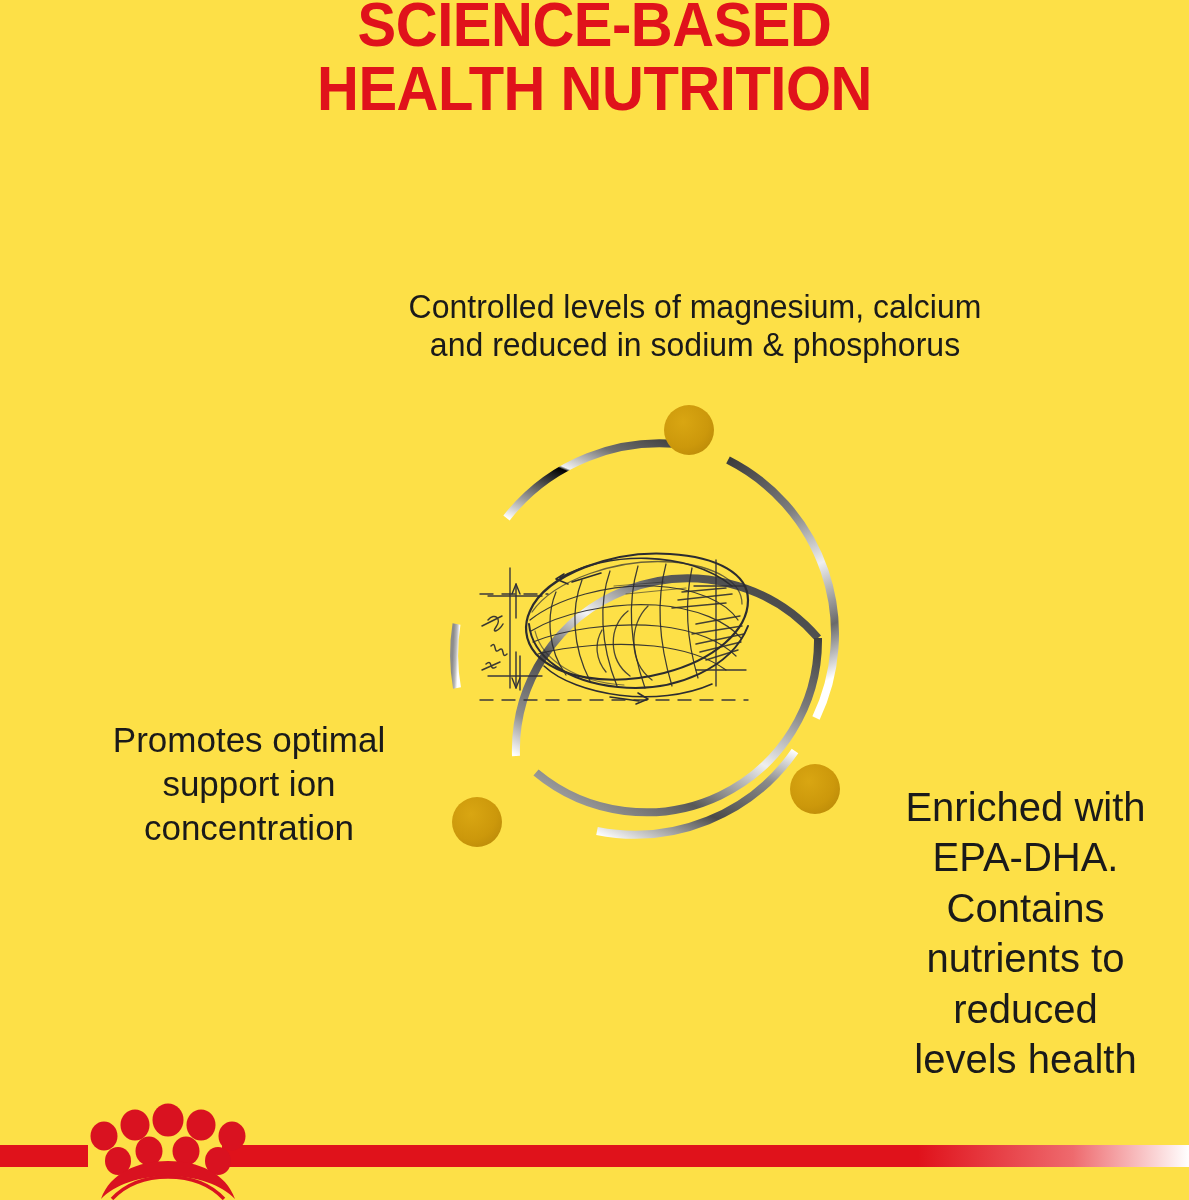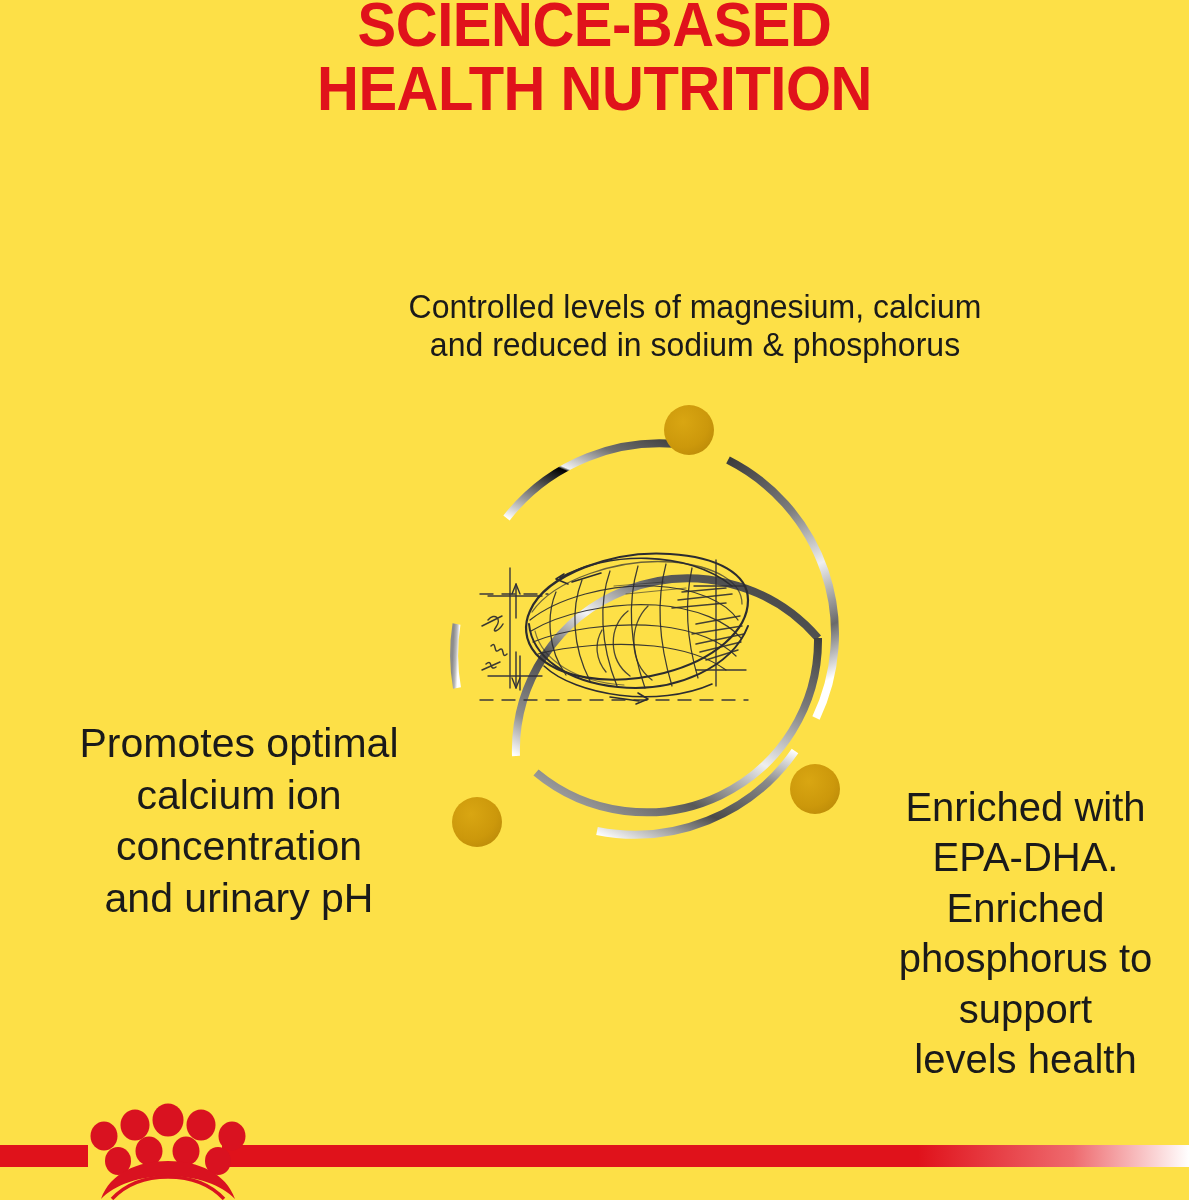--- a/index.html
+++ b/index.html
@@ -51,24 +51,24 @@
   .caption-top {
     left: 265px;
     top: 288px;
     width: 860px;
     font-size: 33px;
     font-family: "Liberation Sans Narrow", "Liberation Sans", sans-serif;
     transform: scaleX(0.97);
     transform-origin: center top;
   }
   .caption-left {
-    left: 40px;
+    left: 50px;
     top: 718px;
     width: 398px;
-    font-size: 41px;
+    font-size: 35px;
     line-height: 1.26;
   }
   .caption-right {
     left: 862px;
     top: 782px;
     width: 327px;
     font-size: 40px;
     line-height: 1.26;
   }
 
@@ -102,29 +102,28 @@
     <span class="hl-line">HEALTH NUTRITION</span>
   </div>
 
   <div class="caption caption-top">
     <div>Controlled levels of magnesium, calcium</div>
     <div>and reduced in sodium &amp; phosphorus</div>
   </div>
 
   <div class="caption caption-left">
     <div>Promotes optimal</div>
-    <div>calcium ion</div>
+    <div>support ion</div>
     <div>concentration</div>
-    <div>and urinary pH</div>
   </div>
 
   <div class="caption caption-right">
     <div>Enriched with</div>
-    <div>EPA-DHA. Enriched</div>
-    <div>phosphorus to support</div>
+    <div>EPA-DHA. Contains</div>
+    <div>nutrients to reduced</div>
     <div>levels health</div>
   </div>
 
   <div id="emblem">
     <svg viewBox="0 0 500 500" width="500" height="500" xmlns="http://www.w3.org/2000/svg">
       <defs>
 
         <linearGradient id="gOuterTop" x1="0" y1="1" x2="1" y2="0">
           <stop offset="0%" stop-color="#ffffff"></stop>
           <stop offset="18%" stop-color="#9a9a9a"></stop>

